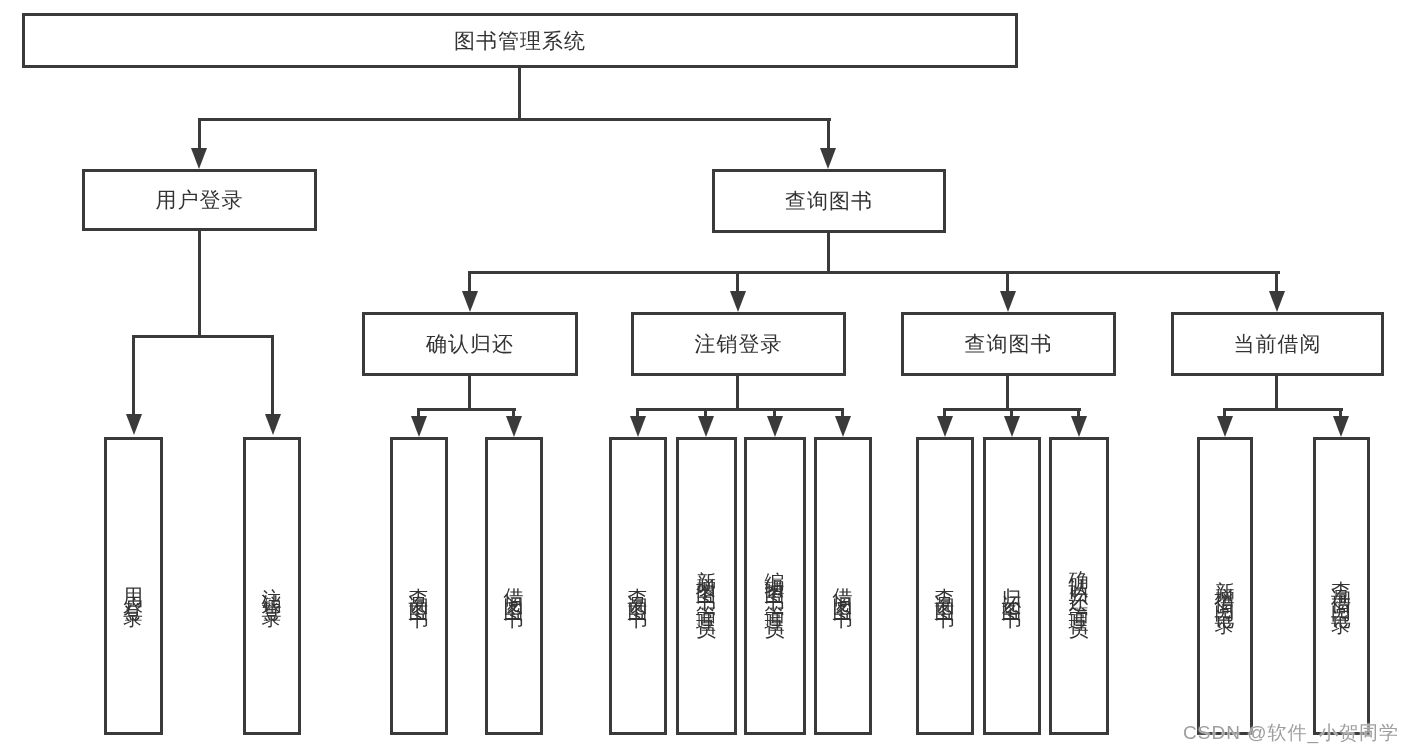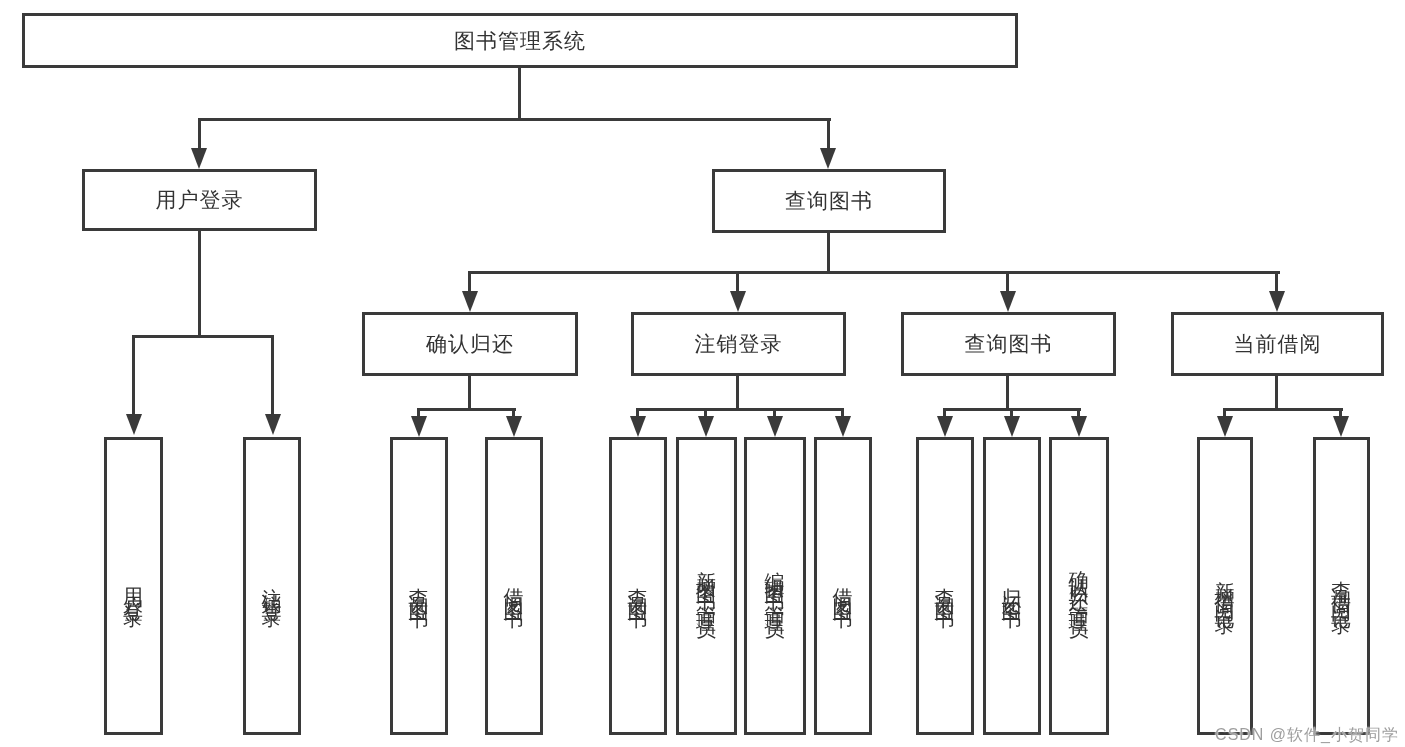--- a/index.html
+++ b/index.html
@@ -44,21 +44,21 @@
     position: absolute;
     width: 0; height: 0;
     border-left: 8px solid transparent;
     border-right: 8px solid transparent;
     border-top: 21px solid var(--line);
   }
   .watermark {
     position: absolute;
     right: 6px;
     bottom: 1px;
-    font-size: 16px;
+    font-size: 19px;
     color: var(--wm);
     letter-spacing: 1px;
     text-shadow: 0 0 2px #fff, 0 0 2px #fff;
     white-space: nowrap;
   }
 </style>
 </head>
 <body>
 
 <div class="canvas">

